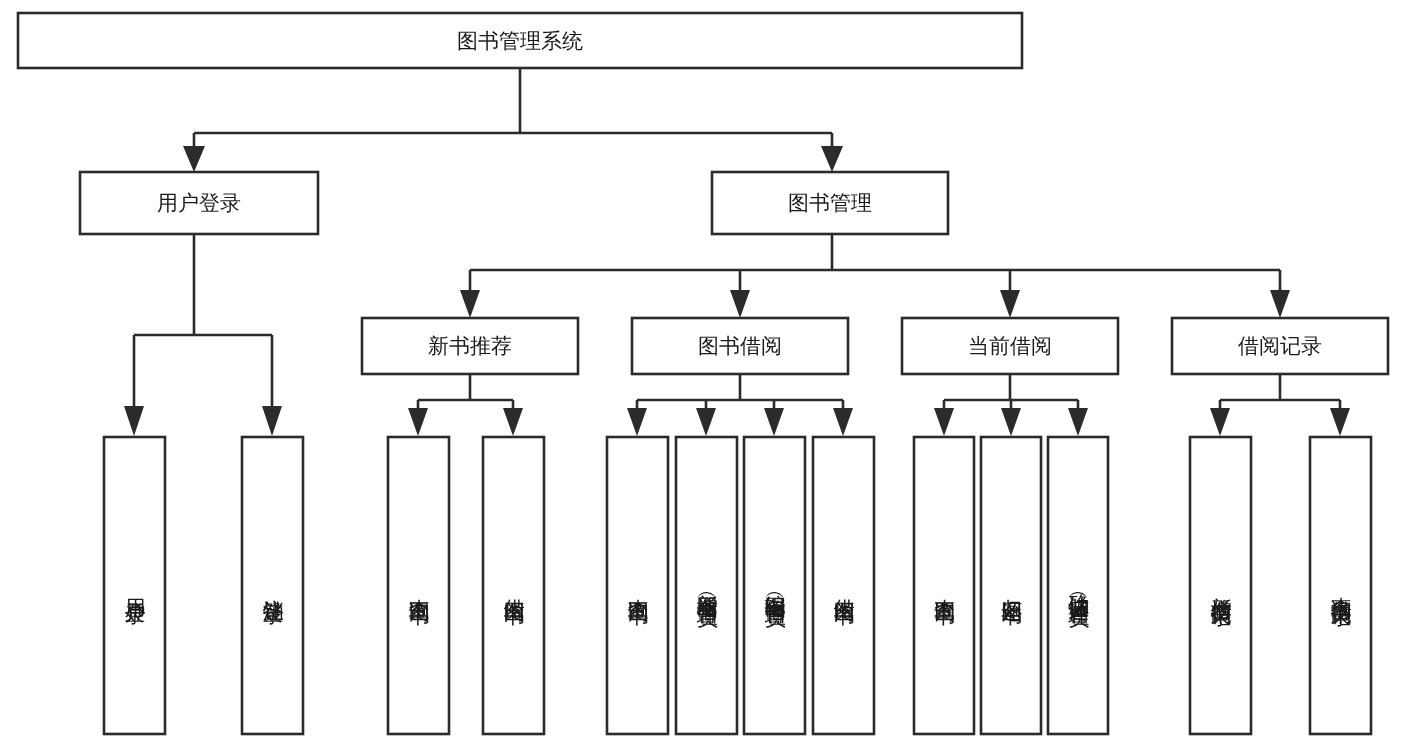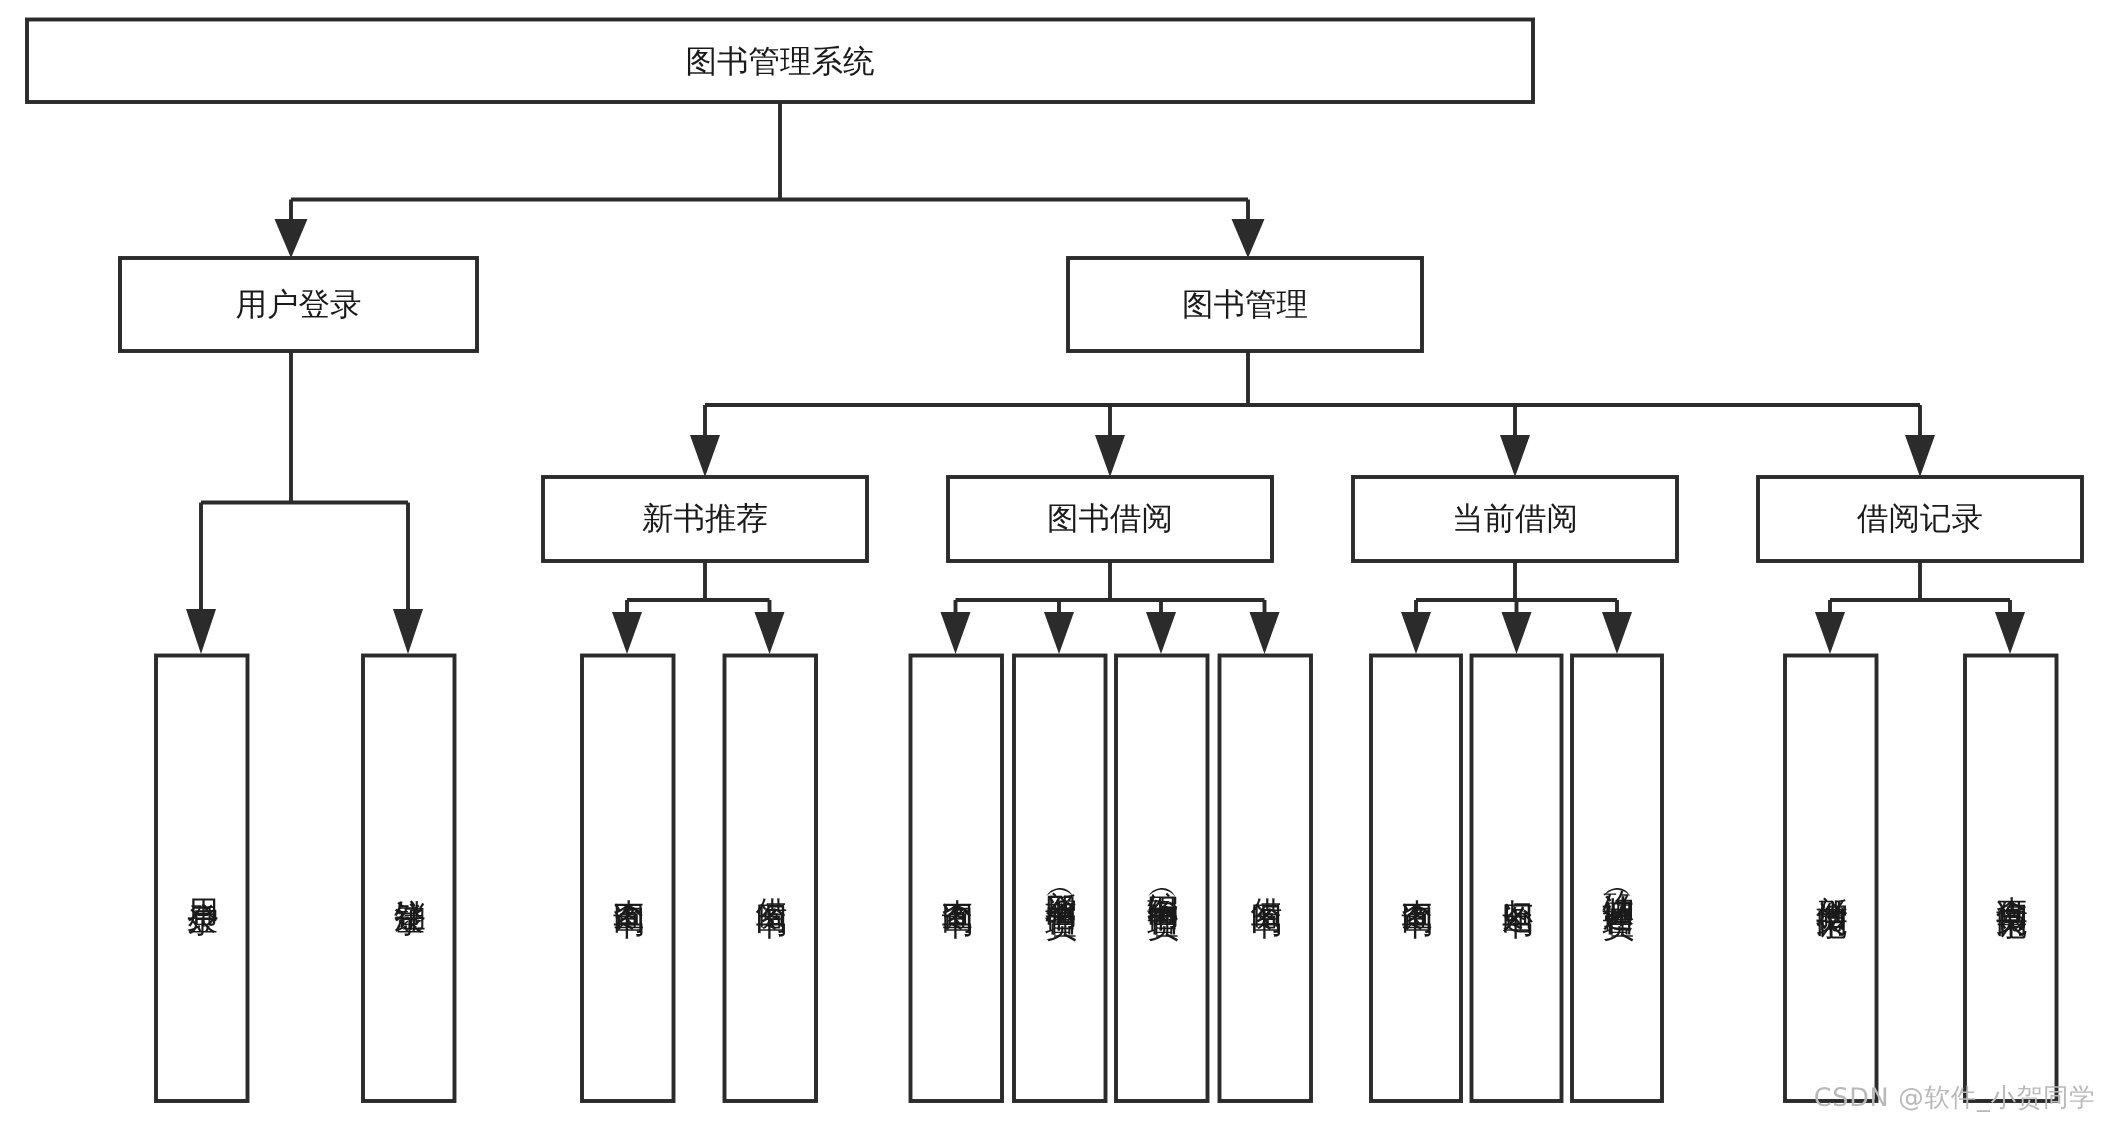--- a/index.html
+++ b/index.html
@@ -224,14 +224,13 @@
     <span class="vlabel">确认归还（管理员）</span>
   </div>
 
   <div class="vlabel-wrap" style="left:1190px; top:437px; width:61px; height:297px;">
     <span class="vlabel">新增借阅记录</span>
   </div>
   <div class="vlabel-wrap" style="left:1310px; top:437px; width:61px; height:297px;">
     <span class="vlabel">查询借阅记录</span>
   </div>
 
-  <div class="watermark">CSDN @软件_小贺同学</div>
 </div>
 
 </body></html>

